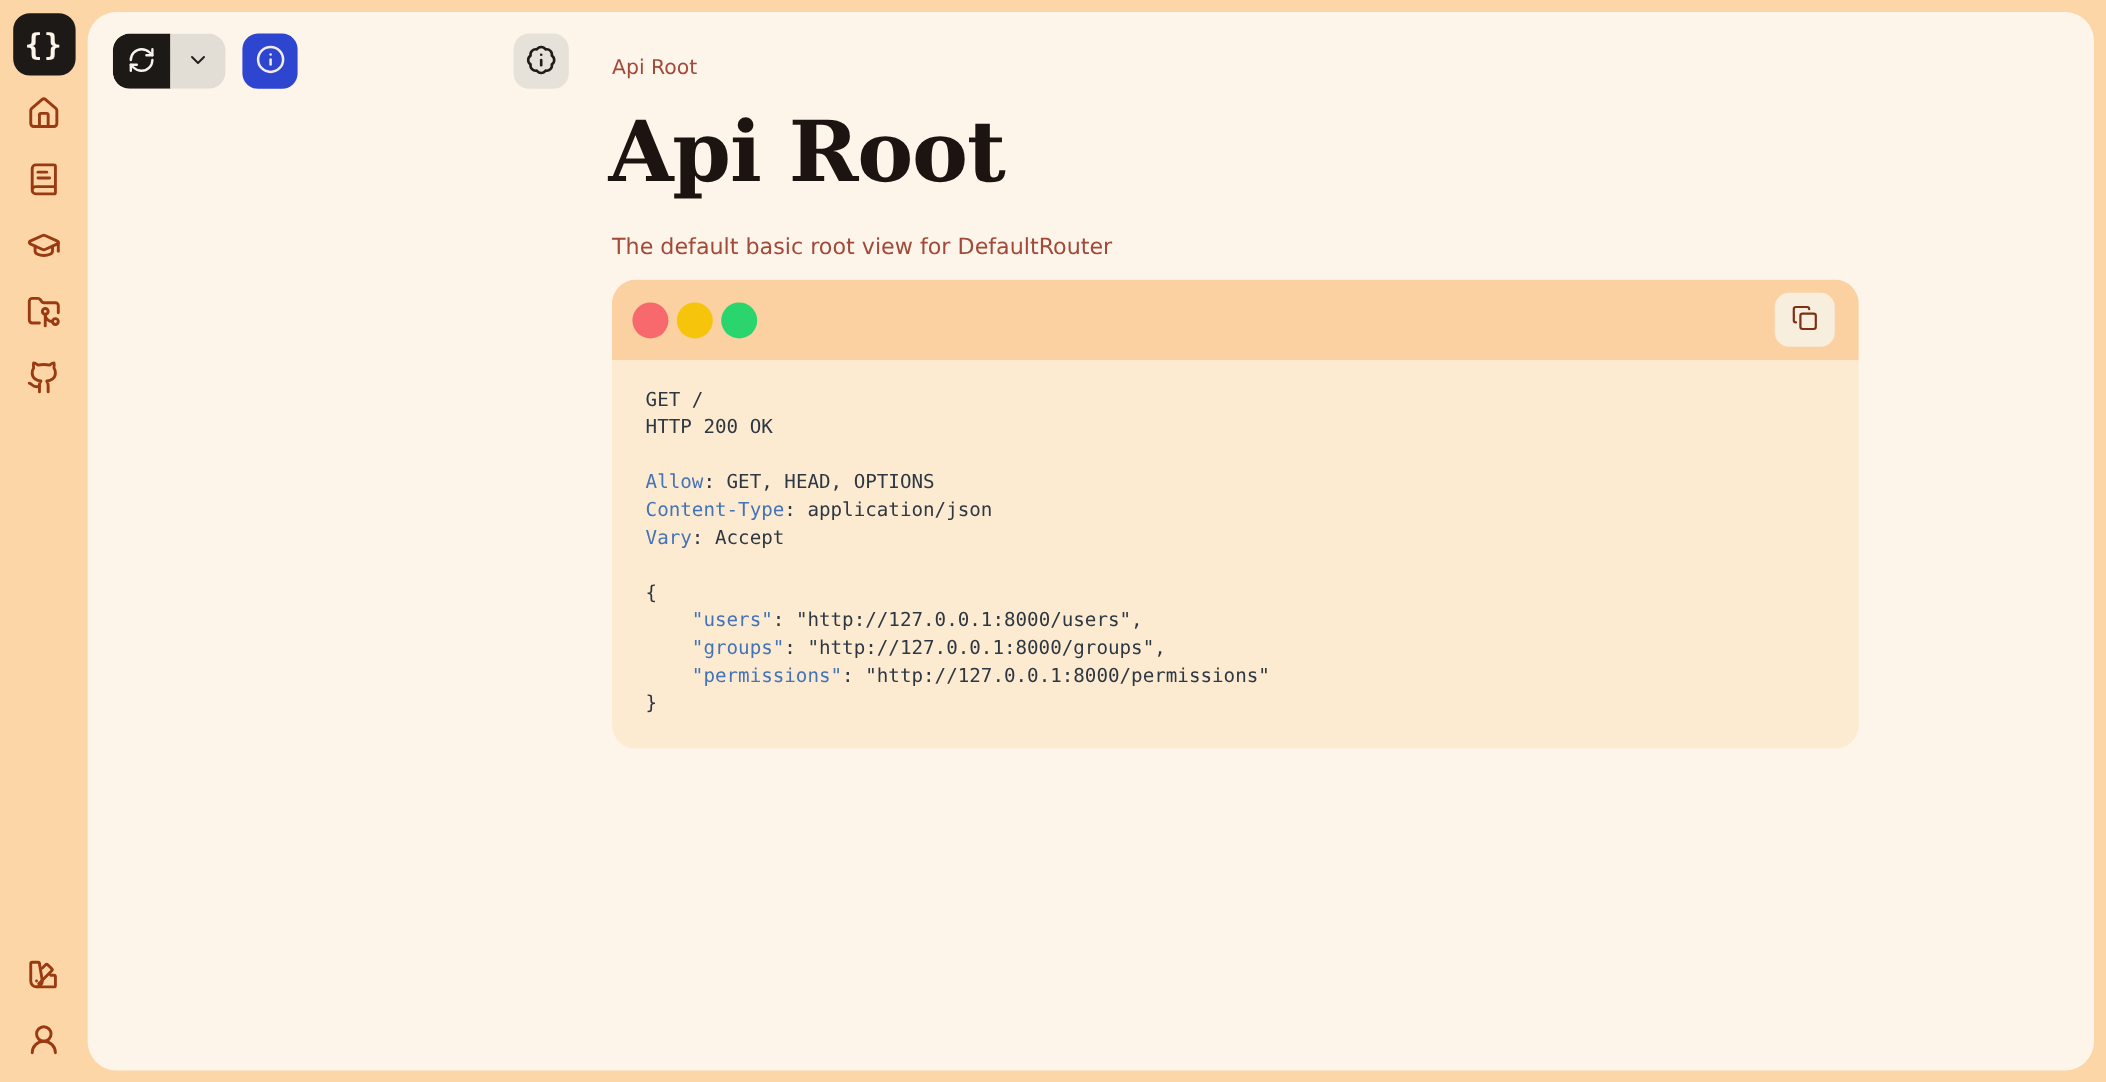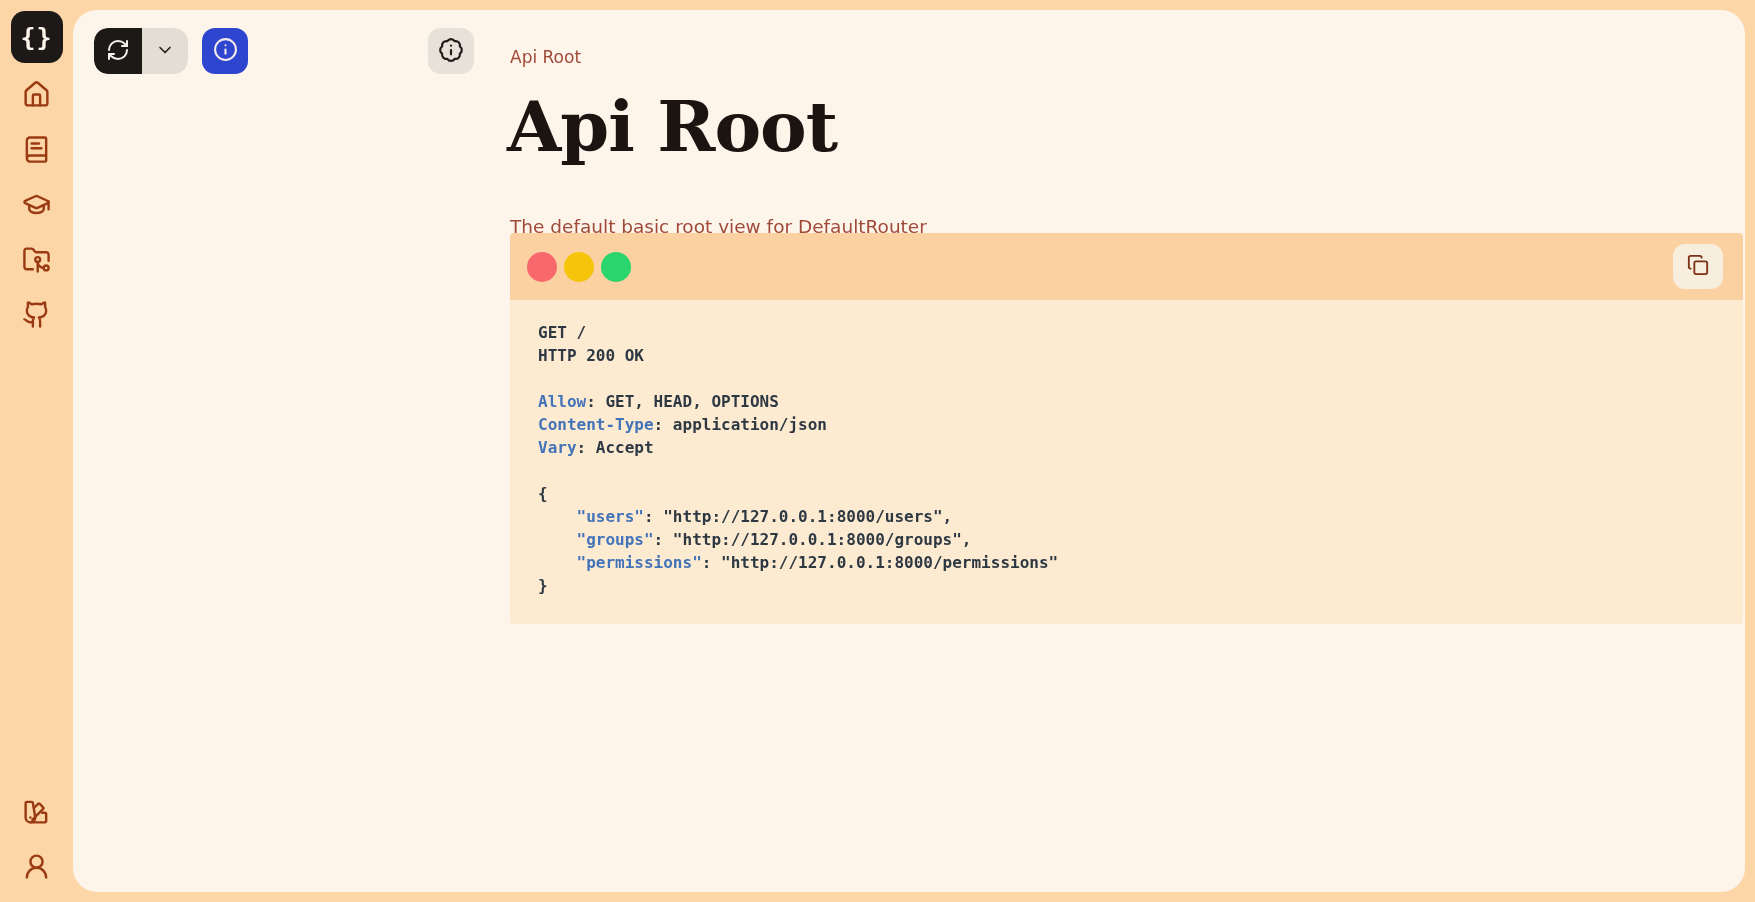--- a/index.html
+++ b/index.html
@@ -36,24 +36,24 @@
   .sq-btn{position:absolute;top:18px;width:46px;height:46px;border:none;border-radius:13px;cursor:pointer;display:flex;align-items:center;justify-content:center;}
   .btn-info{left:129px;background:var(--accent-blue);}
   .btn-info svg{width:25px;height:25px;stroke:#f3ebe9;stroke-width:2;fill:none;stroke-linecap:round;stroke-linejoin:round;}
   .btn-badge{left:355px;background:var(--badge-gray);}
   .btn-badge svg{width:26px;height:26px;stroke:#1f1b17;stroke-width:2;fill:none;stroke-linecap:round;stroke-linejoin:round;}
   .breadcrumb{position:absolute;left:437px;top:37px;font-size:17px;color:var(--text-brown);text-decoration:none;cursor:pointer;}
 
   
   .page-title{position:absolute;left:434px;top:78px;font-family:"DejaVu Serif","Liberation Serif",serif;
     font-weight:700;font-size:70px;line-height:1.1;color:#1b1410;letter-spacing:-1px;}
-  .page-subtitle{position:absolute;left:437px;top:186px;font-size:18.5px;color:var(--text-brown);margin-top:20px;}
+  .page-subtitle{position:absolute;left:437px;top:186px;font-size:18.5px;color:var(--text-brown);}
 
   
-  .terminal{position:absolute;left:437px;top:223px;width:1233px;border-radius:4px;overflow:hidden;font-weight:bold;}
+  .terminal{position:absolute;left:437px;top:223px;width:1039px;border-radius:20px;overflow:hidden;}
   .term-header{height:67px;background:var(--terminal-header-bg);display:flex;align-items:center;padding:0 20px 0 17px;}
   .dot{width:30px;height:30px;border-radius:50%;margin-right:7px;}
   .dot-red{background:var(--dot-red);}
   .dot-yellow{background:var(--dot-yellow);}
   .dot-green{background:var(--dot-green);}
   .copy-btn{margin-left:auto;width:50px;height:45px;background:var(--copy-bg);border:none;border-radius:12px;cursor:pointer;display:flex;align-items:center;justify-content:center;}
   .copy-btn svg{width:22px;height:22px;stroke:#7c3015;stroke-width:2;fill:none;stroke-linecap:round;stroke-linejoin:round;}
   .term-body{background:var(--terminal-body-bg);padding:21px 28px 27px;}
   .term-body pre{font-family:"DejaVu Sans Mono","Liberation Mono",monospace;font-size:16px;line-height:23px;}
   .code-line{white-space:pre;}

